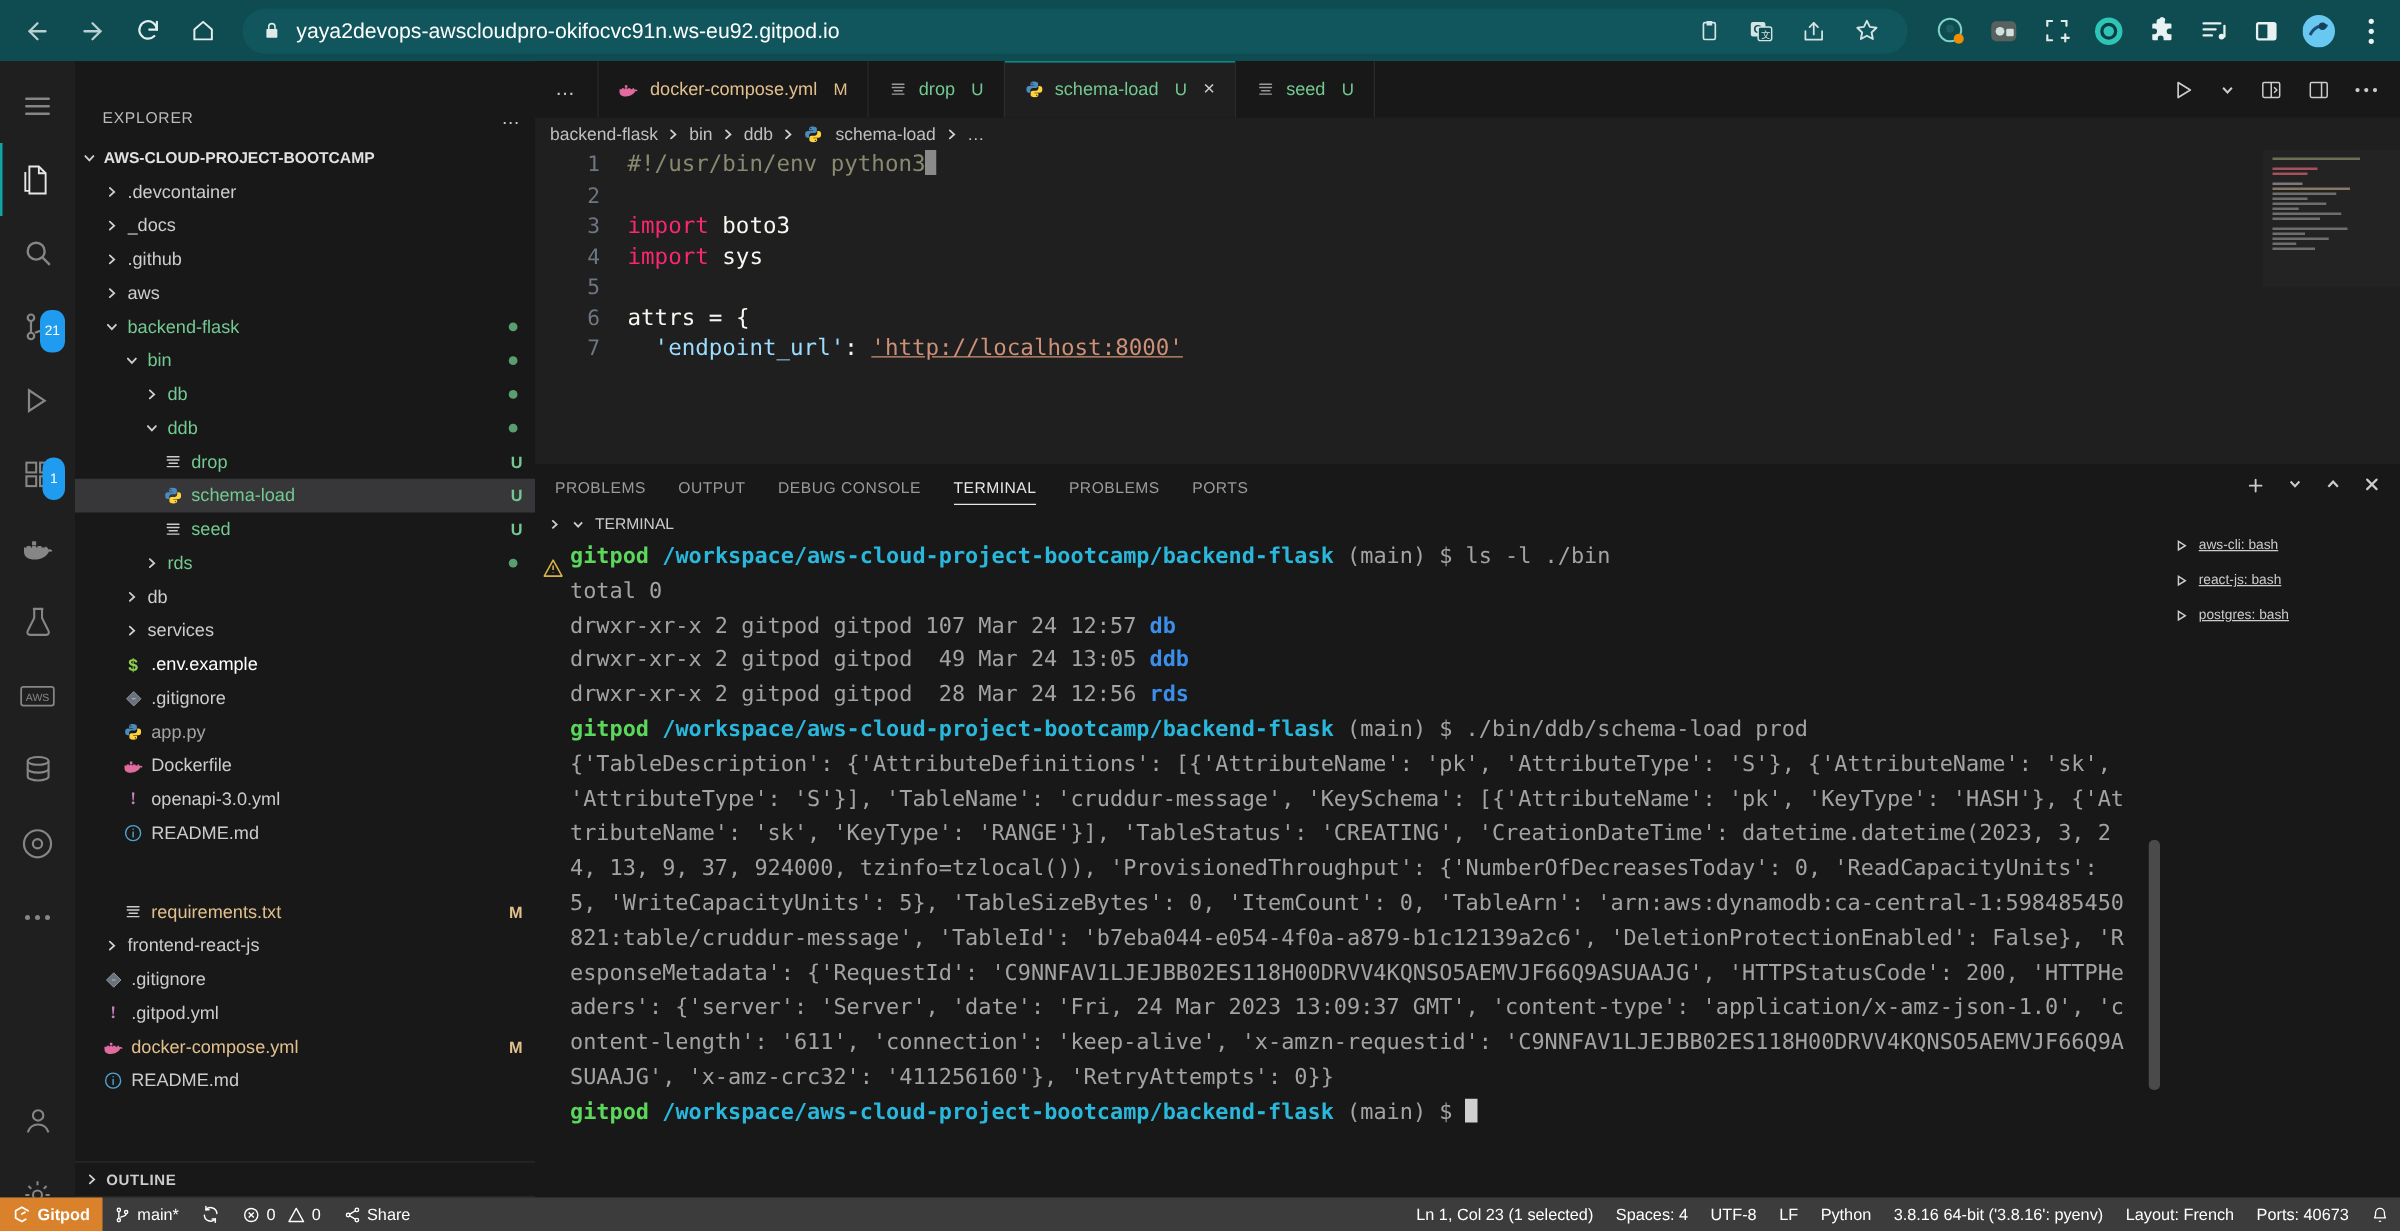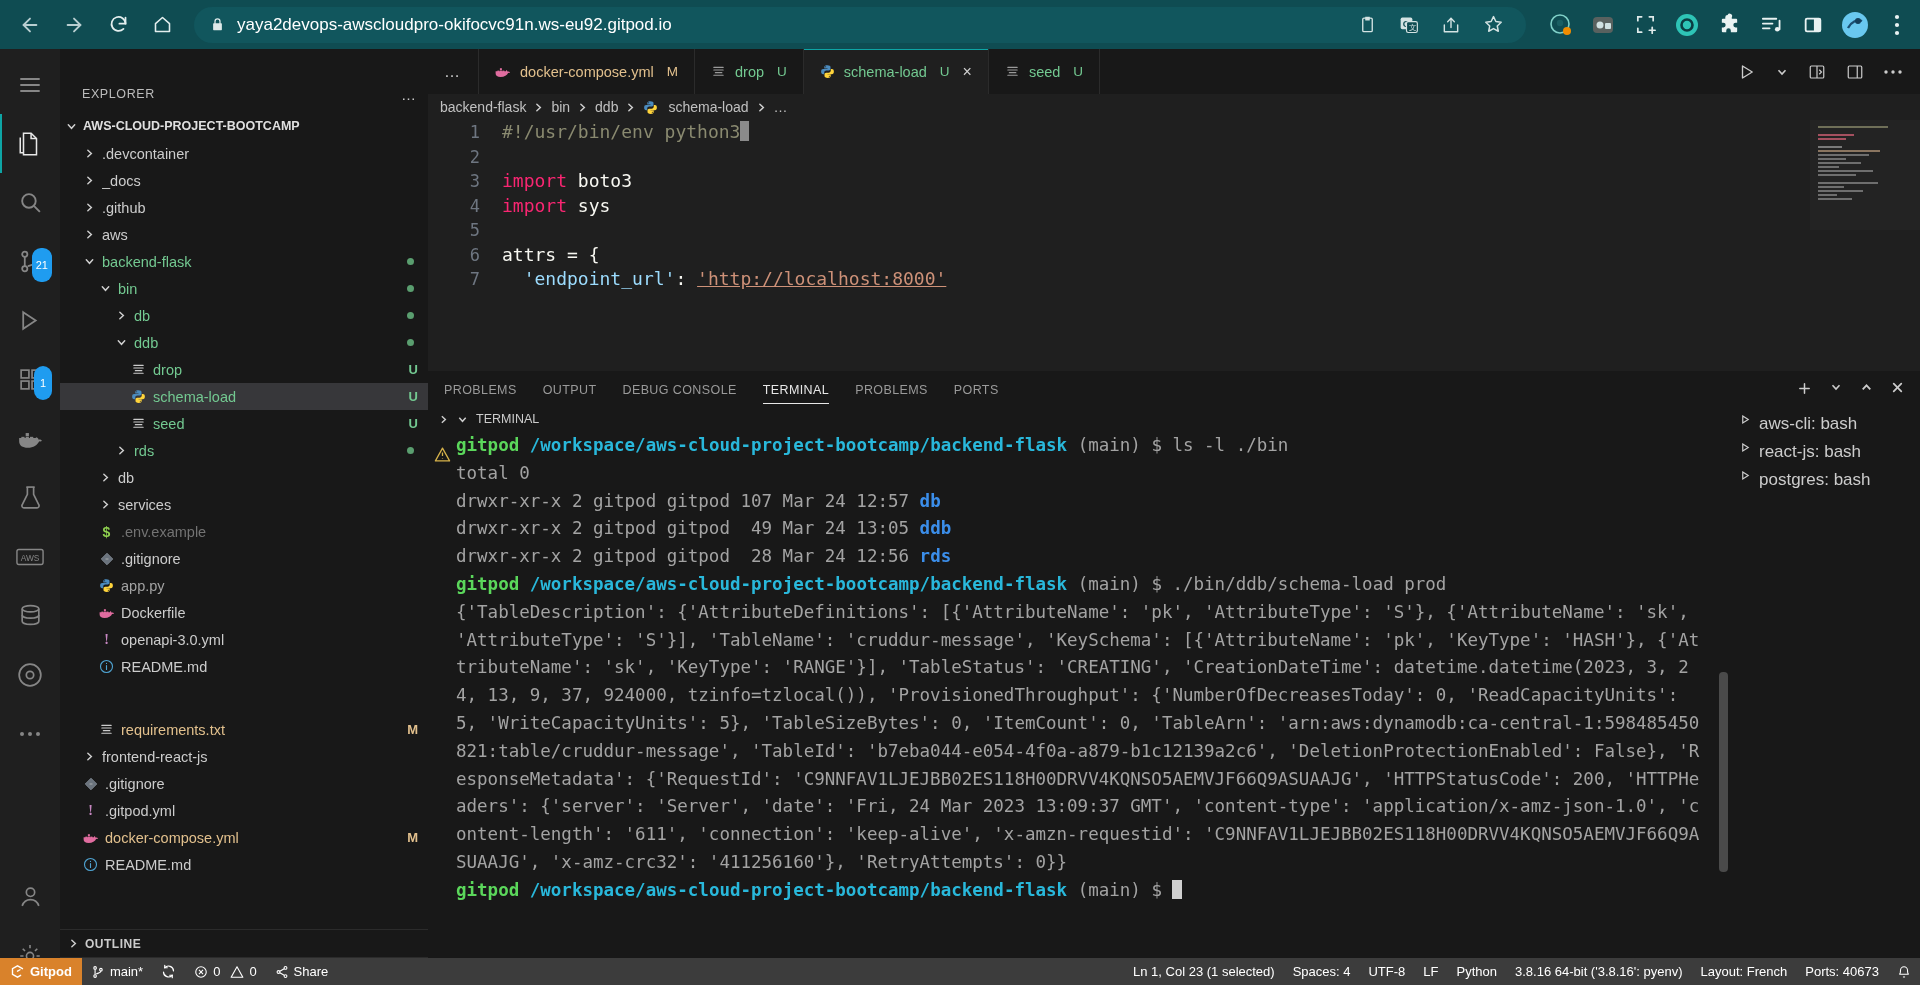--- a/index.html
+++ b/index.html
@@ -130,21 +130,21 @@
     flex:1; font-family:"DejaVu Sans Mono","Liberation Mono",monospace;
     font-size:17.5px; line-height:27.8px; color:#cfcfcf; white-space:pre-wrap;
     word-break:break-all; padding-right:10px; overflow:hidden;
   }
   .t-green{color:#5bd75b; font-weight:bold;} .t-cyan{color:#29b8db; font-weight:bold;}
   .t-white{color:#a3a3a3;} .t-blue{color:#3b8eea; font-weight:bold;}
   #term-cursor{display:inline-block;width:10px;height:19px;background:#d0d0d0;vertical-align:-3px;}
   #term-scroll{width:14px;background:#181818; flex:none; position:relative;}
   #term-scroll .thumb{position:absolute;right:2px;top:240px;width:9px;height:200px;background:#4a4a4a;border-radius:4px;}
   #term-list { width:190px; flex:none; padding:8px 0 0 6px; }
-  .tl-item{display:flex;align-items:flex-start;gap:8px;height:28px;font-size:17px;color:#cccccc;padding-left:4px;}
+  .tl-item{display:flex;align-items:flex-end;gap:8px;height:28px;font-size:11px;color:#cccccc;padding-left:4px;text-decoration:underline;}
   .tl-item .play{font-size:10px;color:#cccccc;}
 
   
   #status-bar {
     height:27px; background:#3c3c3c; display:flex; align-items:center;
     font-size:13px; color:#ffffff; position:absolute; bottom:0; left:0; right:0;
   }
   #status-bar .sb { display:flex; align-items:center; gap:5px; padding:0 9px; height:27px;}
   #status-bar .gitpod { background:#d9822b; font-weight:bold; padding:0 10px;}
   #status-bar .right { margin-left:auto; display:flex; align-items:center;}
@@ -511,21 +511,21 @@
             <svg width="11" height="11" viewBox="0 0 12 12" fill="none" stroke="#cfcfcf" stroke-width="1.6" stroke-linecap="round">
               <path d="M4.2 2.5L8 6l-3.8 3.5"></path>
             </svg>
           </span>
           <span class="label" style="color:#cccccc;">services</span>
         </div>
         <div class="row" style="padding-left: 38px;">
           <span class="fi">
             <span style="color:#8fd14f;font-weight:bold;font-size:14px;">$</span>
           </span>
-          <span class="label" style="color:#737373;">.env.example</span>
+          <span class="label" style="color:#ffffff;">.env.example</span>
         </div>
         <div class="row" style="padding-left: 38px;">
           <span class="fi">
             <svg width="14" height="14" viewBox="0 0 16 16" fill="#6a737d" stroke="#8b949e" stroke-width="0.9">
               <path d="M8 1.4l6.6 6.6L8 14.6 1.4 8z"></path>
               <path d="M6.3 8h3.4" stroke="#bbb"></path>
             </svg>
           </span>
           <span class="label" style="color:#cccccc;">.gitignore</span>
         </div>

